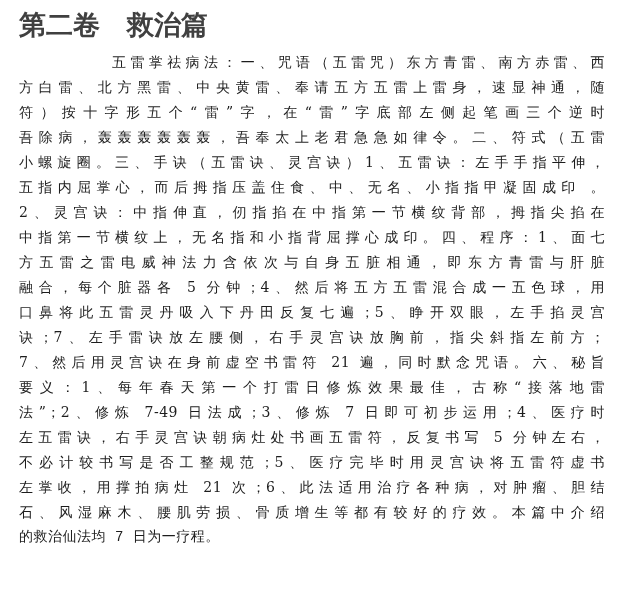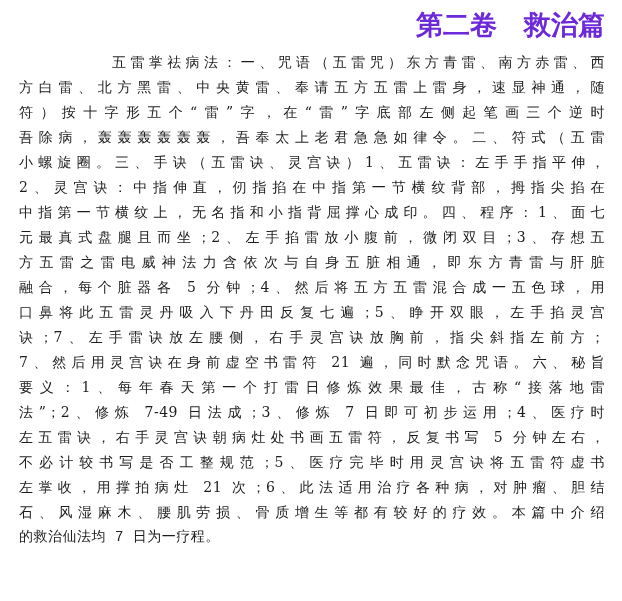--- a/index.html
+++ b/index.html
@@ -14,26 +14,26 @@
     font-family: "DejaVu Serif", "Liberation Serif", serif;
     color: #1d1d1d;
   }
   .page {
     box-sizing: border-box;
     width: 622px;
     height: 601px;
     padding: 6px 17px 0 19px;
   }
   .doc-title {
-    text-align: right;
+    text-align: left;
     font-weight: bold;
     font-size: 27px;
     line-height: 38px;
     margin: 0 0 6px 0;
-    color: #6d28d9;
+    color: #404040;
   }
   .para .line {
     font-size: 14px;
     line-height: 25px;
     text-align: justify;
     text-align-last: justify;
     letter-spacing: 0.5px;
     white-space: normal;
   }
   .para .line.first {
@@ -48,23 +48,23 @@
 <body>
 
 <div class="page">
   <h1 class="doc-title">第二卷　救治篇</h1>
   <div class="para">
     <div class="line first">五雷掌祛病法：一、咒语（五雷咒）东方青雷、南方赤雷、西</div>
     <div class="line">方白雷、北方黑雷、中央黄雷、奉请五方五雷上雷身，速显神通，随</div>
     <div class="line">符）按十字形五个“雷”字，在“雷”字底部左侧起笔画三个逆时</div>
     <div class="line">吾除病，轰轰轰轰轰轰，吾奉太上老君急急如律令。二、符式（五雷</div>
     <div class="line">小螺旋圈。三、手诀（五雷诀、灵宫诀）1、五雷诀：左手手指平伸，</div>
+    <div class="line">五指内屈掌心，而后拇指压盖住食、中、无名、小指指甲凝固成印 。</div>
     <div class="line">2、灵宫诀：中指伸直，仞指掐在中指第一节横纹背部，拇指尖掐在</div>
     <div class="line">中指第一节横纹上，无名指和小指背屈撑心成印。四、程序：1、面七</div>
-    <div class="line">元最真式盘腿且而坐；2、左手掐雷放小腹前，微闭双目；3、存想五</div>
     <div class="line">方五雷之雷电威神法力含依次与自身五脏相通，即东方青雷与肝脏</div>
     <div class="line">融合，每个脏器各 5 分钟；4、然后将五方五雷混合成一五色球，用</div>
     <div class="line">口鼻将此五雷灵丹吸入下丹田反复七遍；5、睁开双眼，左手掐灵宫</div>
     <div class="line">诀；7、左手雷诀放左腰侧，右手灵宫诀放胸前，指尖斜指左前方；</div>
     <div class="line">7、然后用灵宫诀在身前虚空书雷符 21 遍，同时默念咒语。六、秘旨</div>
     <div class="line">要义：1、每年春天第一个打雷日修炼效果最佳，古称“接落地雷</div>
     <div class="line">法”；2、修炼 7-49 日法成；3、修炼 7 日即可初步运用；4、医疗时</div>
     <div class="line">左五雷诀，右手灵宫诀朝病灶处书画五雷符，反复书写 5 分钟左右，</div>
     <div class="line">不必计较书写是否工整规范；5、医疗完毕时用灵宫诀将五雷符虚书</div>
     <div class="line">左掌收，用撑拍病灶 21 次；6、此法适用治疗各种病，对肿瘤、胆结</div>

